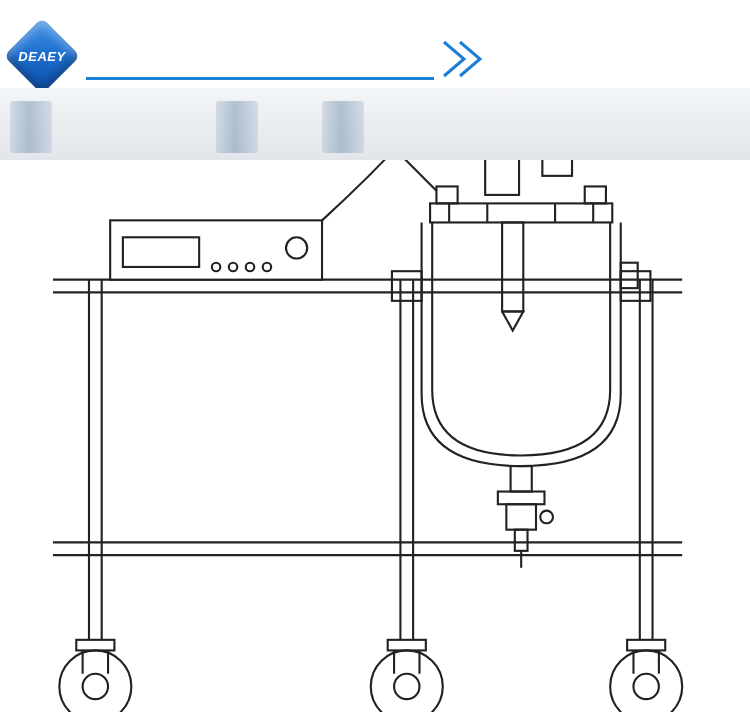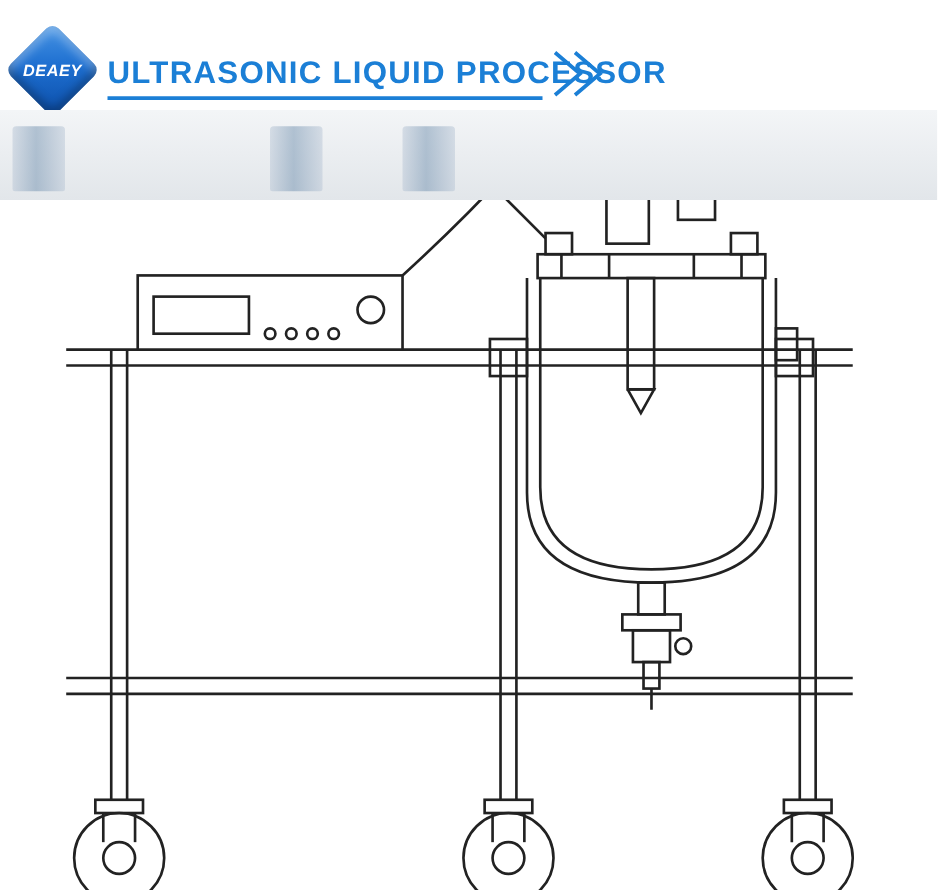--- a/index.html
+++ b/index.html
@@ -41,21 +41,20 @@
 </head>
 <body>
 
 <div class="page">
 
   <div class="header">
     <div class="logo">
       <div class="diamond"></div>
       <div class="logo-text">DEAEY</div>
     </div>
-    <div class="header-title">ULTRASONIC LIQUID PROCESSOR</div>
     <div class="title-rule"></div>
     <svg class="header-chevron" width="46" height="42">
       <path d="M4,4 L24,21 L4,38" fill="none" stroke="#1b7fd6" stroke-width="3"></path>
       <path d="M20,4 L40,21 L20,38" fill="none" stroke="#1b7fd6" stroke-width="3"></path>
     </svg>
   </div>
 
   <div class="photo-strip">
     <div class="photo ph-a"></div>
     <div class="photo ph-b"></div>

